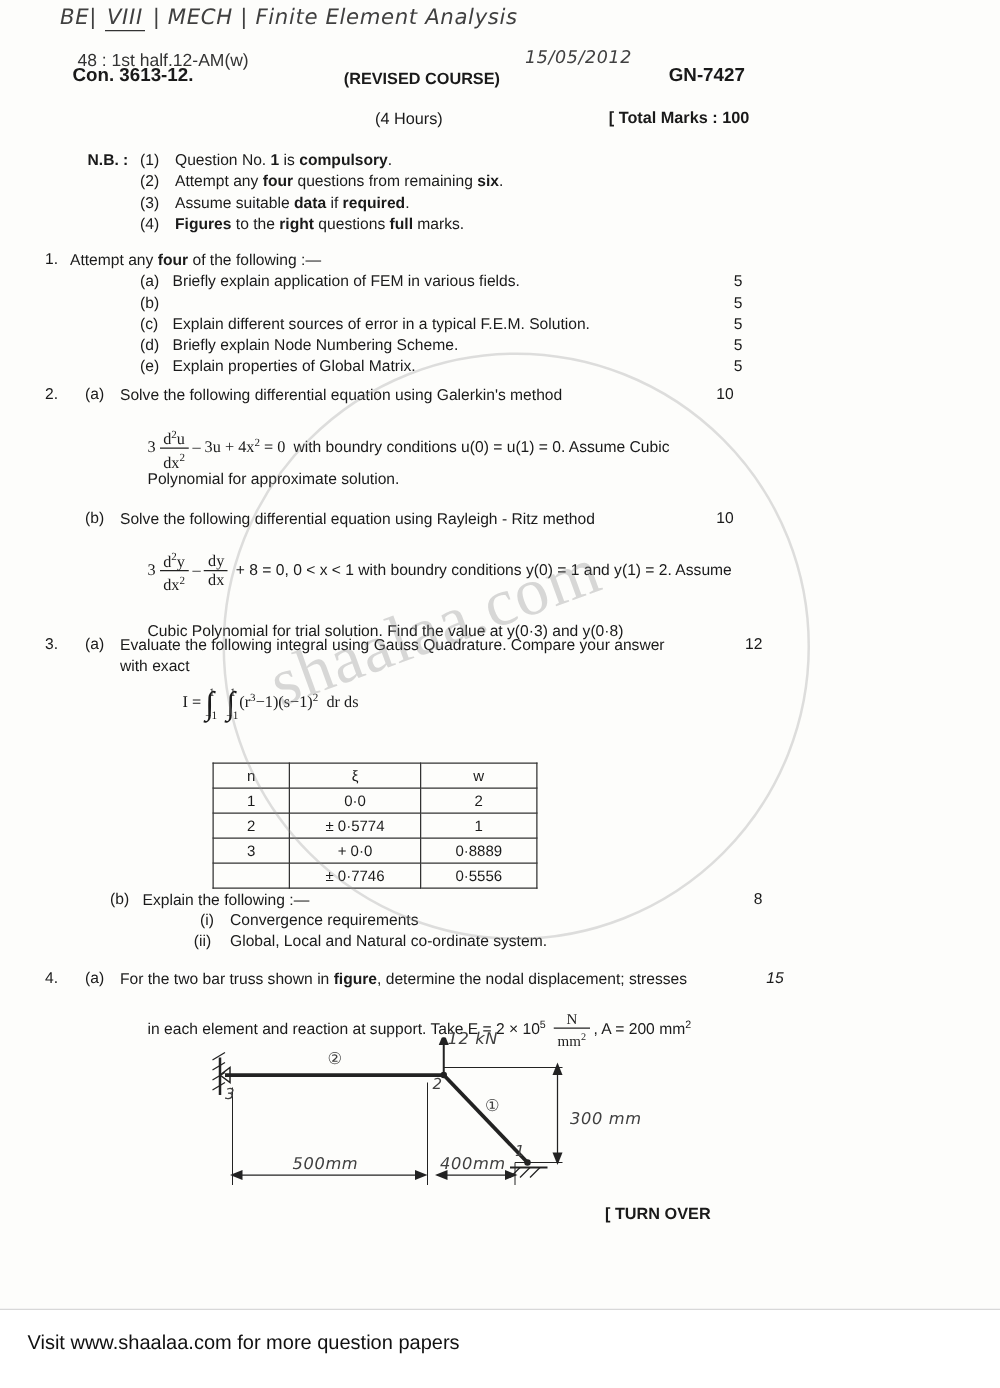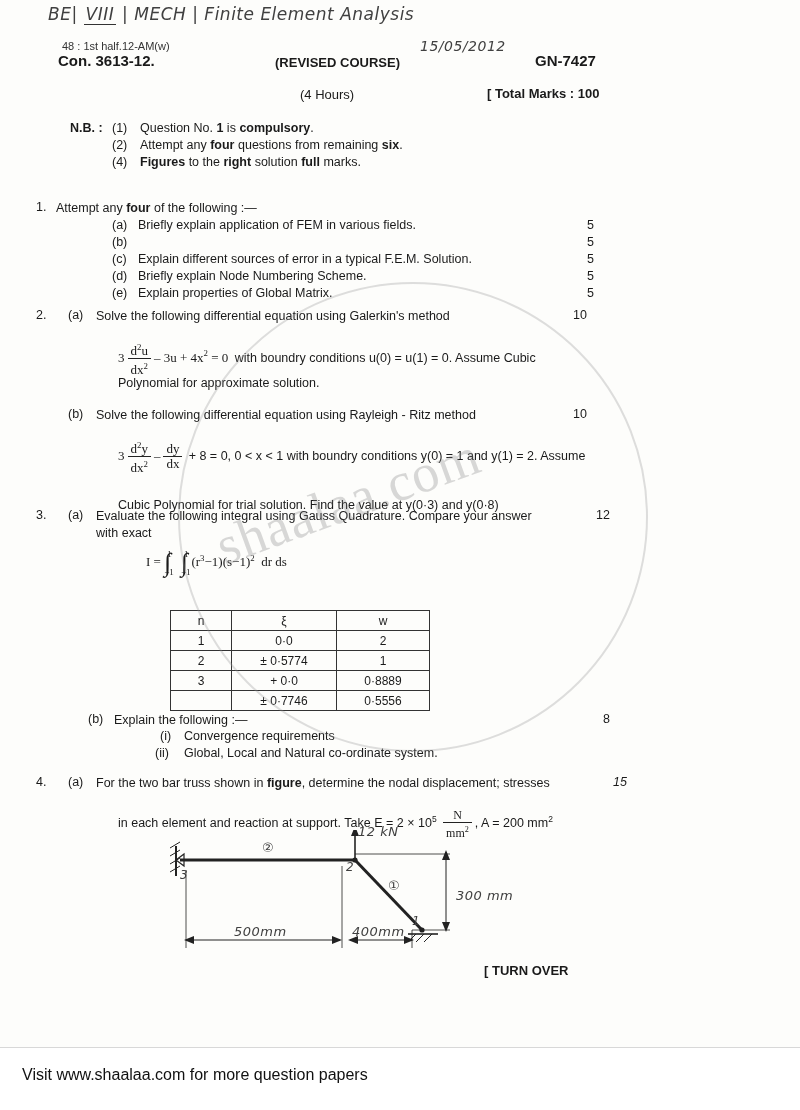--- a/index.html
+++ b/index.html
@@ -26,21 +26,21 @@
     position:absolute;left:48px;top:4px;
     font-size:17px;
   }
   #hw-title .u{border-bottom:1px solid #333;padding:0 2px;}
   #hw-date{
     position:absolute;left:420px;top:38px;
     font-size:14px;
   }
   .tiny-code{
     position:absolute;left:62px;top:40px;
-    font-size:11px;color:#333;
+    font-size:14px;color:#333;
     font-family:"Liberation Sans", sans-serif;
   }
   #con-no{
     position:absolute;left:58px;top:52px;
     font-size:15px;font-weight:bold;
   }
   #revised{
     position:absolute;left:275px;top:55px;
     font-size:13px;font-weight:bold;
   }
@@ -145,21 +145,24 @@
   <div id="marks">[ Total Marks : 100</div>
 
   <div id="nb">
     <div class="row">
       <span class="lbl">N.B. :</span><span class="num">(1)</span><span><span>Question No. </span><b>1</b><span> is </span><b>compulsory</b><span>.</span></span>
     </div>
     <div class="row ind">
       <span class="num">(2)</span><span><span>Attempt any </span><b>four</b><span> questions from remaining </span><b>six</b><span>.</span></span>
     </div>
     <div class="row ind">
-      <span class="num">(4)</span><span><b>Figures</b><span> to the </span><b>right</b><span> solution </span><b>full</b><span> marks.</span></span>
+      <span class="num">(3)</span><span><span>Assume suitable </span><b>data</b><span> if </span><b>required</b><span>.</span></span>
+    </div>
+    <div class="row ind">
+      <span class="num">(4)</span><span><b>Figures</b><span> to the </span><b>right</b><span> questions </span><b>full</b><span> marks.</span></span>
     </div>
   </div>
 
   <div class="qnum" style="left:36px;top:200px;">1.</div>
   <div class="q" style="left:56px;top:200px;">
     <span>Attempt any </span><b>four</b><span> of the following :—</span>
   </div>
 
   <div class="sub" style="left:112px;top:218px;">(a)</div>
   <div class="sub" style="left:138px;top:218px;">Briefly explain application of FEM in various fields.</div>

